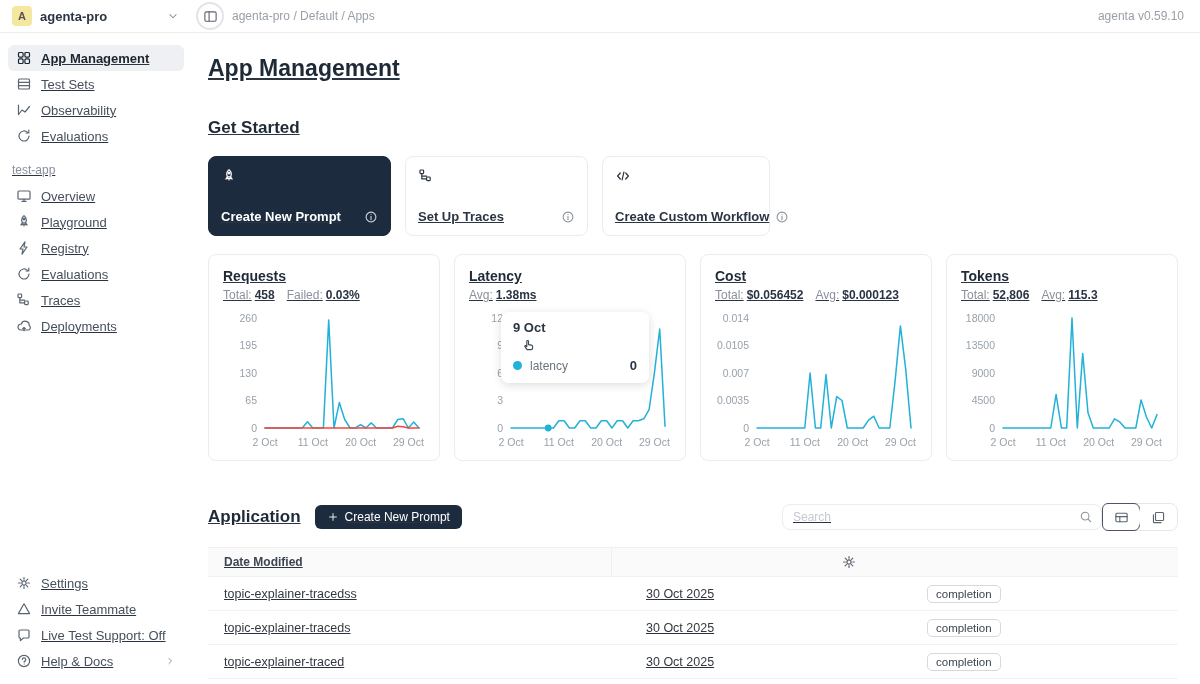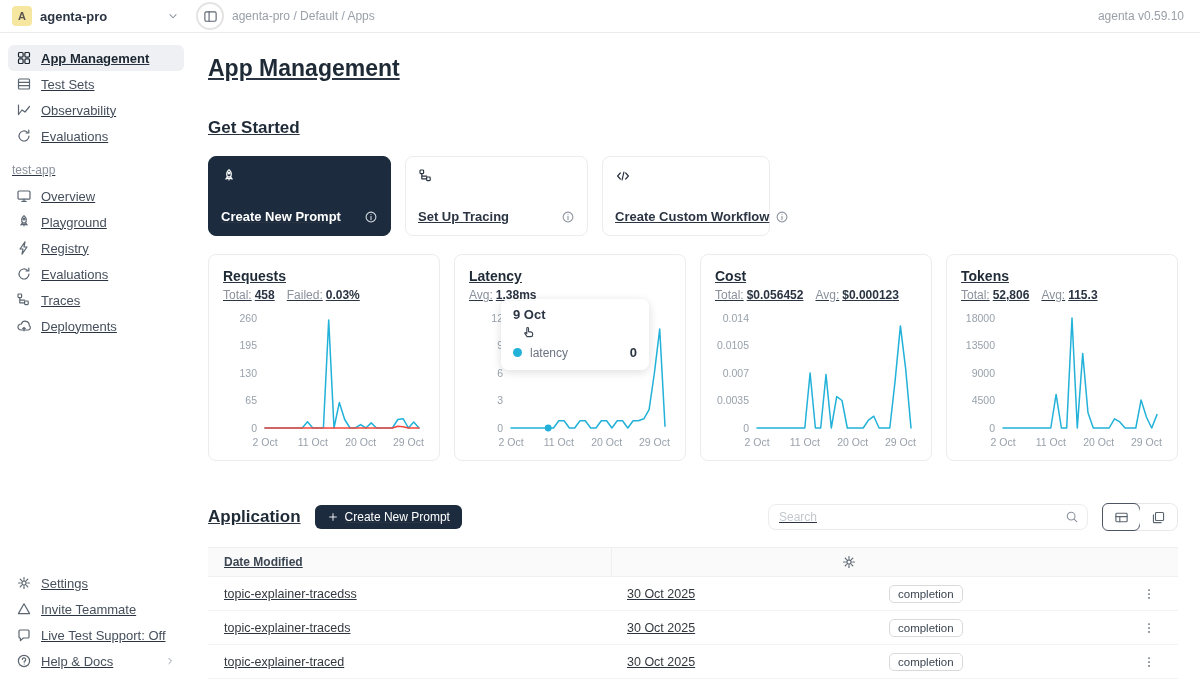--- a/index.html
+++ b/index.html
@@ -50,50 +50,50 @@
 
   
   .charts-row { display:flex; gap:14px; margin-top:18px;align-items:center; }
   .chart-card { width:232px; height:207px; border:1px solid #ececec; border-radius:8px; padding:13px 14px; position:relative; background:#fff; }
   .chart-title { font-size:14px; font-weight:700; color:#1f2a37; }
   .chart-sub { margin-top:4px; font-size:12px; color:#8a919c; display:flex; gap:12px; white-space:nowrap; }
   .chart-sub b { color:#2b3442; margin-left:3px; font-weight:700; }
   .chart-plot { margin-top:6px; }
   .tick { font-size:10.5px; fill:#98a1ab; }
 
-  .tooltip { position:absolute; left:46px; top:44px; width:148px; background:rgba(255,255,255,0.96);
+  .tooltip { position:absolute; left:46px; top:57px; width:148px; background:rgba(255,255,255,0.96);
     border-radius:8px; box-shadow:0 2px 10px rgba(0,0,0,0.14); padding:8px 12px 10px 12px; z-index:5; }
   .tooltip-date { font-size:13px; font-weight:600; color:#2b3442; }
   .tooltip-cursor { margin:2px 0 6px 8px; color:#3b4754; display:flex; }
   .tooltip-row { display:flex; align-items:center; gap:8px; }
   .tooltip-dot { width:9px; height:9px; border-radius:50%; flex:none; }
   .tooltip-series { font-size:12px; color:#6b7280; }
   .tooltip-value { margin-left:auto; font-size:13px; font-weight:600; color:#2b3442; }
 
   
   .app-header { margin-top:42px; display:flex; align-items:center; gap:14px; }
   .btn-dark { background:#1c2c3e; color:#fff; border:none; border-radius:6px; height:24px; padding:0 12px;
     font-size:12px; font-family:inherit; display:flex; align-items:center; gap:6px; cursor:pointer; }
-  .app-header-right { margin-left:auto; display:flex; align-items:center; gap:14px; }
+  .app-header-right { margin-left:auto; display:flex; align-items:center; gap:0; }
   .search-box { width:320px; height:26px; border:1px solid #ececec; border-radius:8px; display:flex; align-items:center; padding:0 8px 0 10px; background:#fff; }
   .search-box input { border:none; outline:none; flex:1; font-size:12px; font-family:inherit; color:#2b3442; background:transparent; }
   .search-box input::placeholder { color:#c4c9cf; }
   .search-icon { color:#8a919c; display:flex; }
   .view-toggle { display:flex; border:1px solid #e7e7e7; border-radius:8px; overflow:visible; }
   .view-seg { width:38px; height:26px; display:flex; align-items:center; justify-content:center; color:#5b6570; cursor:pointer; background:#fff; border-radius:8px; }
   .view-seg.selected { border:1.5px solid #4b5563; border-radius:6px; margin:-1px; height:28px; }
 
   .app-table { margin-top:16px; border-top:1px solid #f0f0f0; }
   .t-head { display:grid; grid-template-columns:403px 262px 265px 1fr; background:#fafafa;
     border-bottom:1px solid #f0f0f0; height:29px; align-items:center; font-size:12px; font-weight:600; color:#3c4652; }
   .t-head .cell { padding:0 16px; height:100%; display:flex; align-items:center; }
   .t-head .cell + .cell { border-left:1px solid #efefef; }
   .t-head .cell.actions { justify-content:flex-end; color:#5b6570; }
   .t-row { display:grid; grid-template-columns:403px 262px 265px 1fr; height:34px; align-items:center;
-    border-bottom:1px solid #f3f3f3; font-size:12.5px; color:#33383f; cursor:pointer; }
+    border-bottom:1px solid #f3f3f3; font-size:12.5px; color:#33383f; cursor:pointer;gap:19px; }
   .t-row .cell { padding:0 16px; white-space:nowrap; overflow:hidden; }
   .badge { display:inline-block; border:1px solid #d9d9d9; border-radius:5px; padding:2px 8px; font-size:11.5px; color:#3c4652; background:#fff; }
   .row-menu { display:flex; justify-content:flex-end; padding-right:22px; color:#5b6570; cursor:pointer; }
 </style>
 </head>
 <body>
 
 <div class="topbar">
   <div class="workspace">
     <div class="avatar">A</div>
@@ -289,21 +289,21 @@
             <span style="display:flex">
               <svg width="16" height="16" viewBox="0 0 16 16" fill="none" stroke="currentColor" stroke-width="1.2" stroke-linecap="round" stroke-linejoin="round">
                 <rect x="2" y="2" width="3.6" height="3.6" rx="0.8"></rect>
                 <path d="M3.8 5.6v5.2h4.8M3.8 8.2h4.8"></path>
                 <rect x="8.6" y="9" width="3.6" height="3.6" rx="0.8"></rect>
                 <rect x="8.6" y="4.4" width="3.6" height="3.6" rx="0.8" stroke-width="0" fill="none"></rect>
               </svg>
             </span>
           </div>
           <div class="starter-bottom">
-            <span class="starter-label">Set Up Tracing</span>
+            <span class="starter-label">Set Up Traces</span>
             <span class="starter-info">
               <svg width="14" height="14" viewBox="0 0 16 16" fill="none" stroke="currentColor" stroke-width="1.2" stroke-linecap="round" stroke-linejoin="round">
                 <circle cx="8" cy="8" r="5.6"></circle>
                 <line x1="8" y1="7.3" x2="8" y2="11"></line>
                 <circle cx="8" cy="5.1" r="0.6" fill="currentColor" stroke="none"></circle>
               </svg>
             </span>
           </div>
         </div>
         <div class="starter-card wide">

